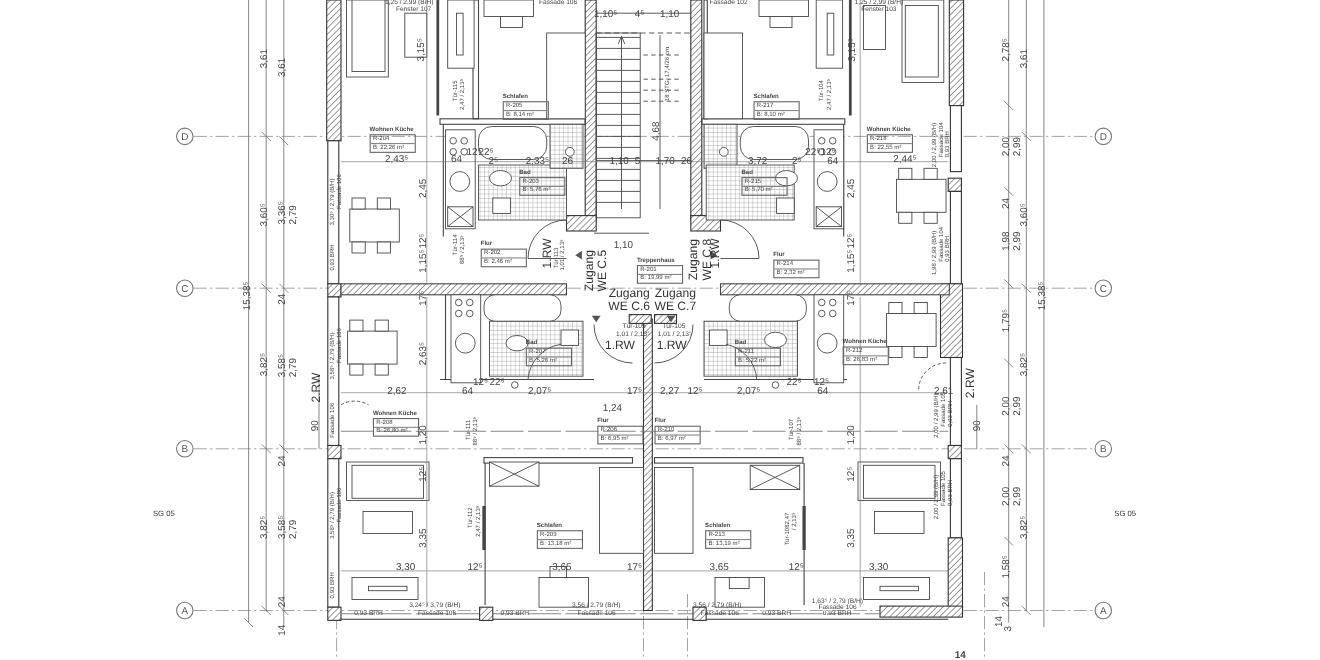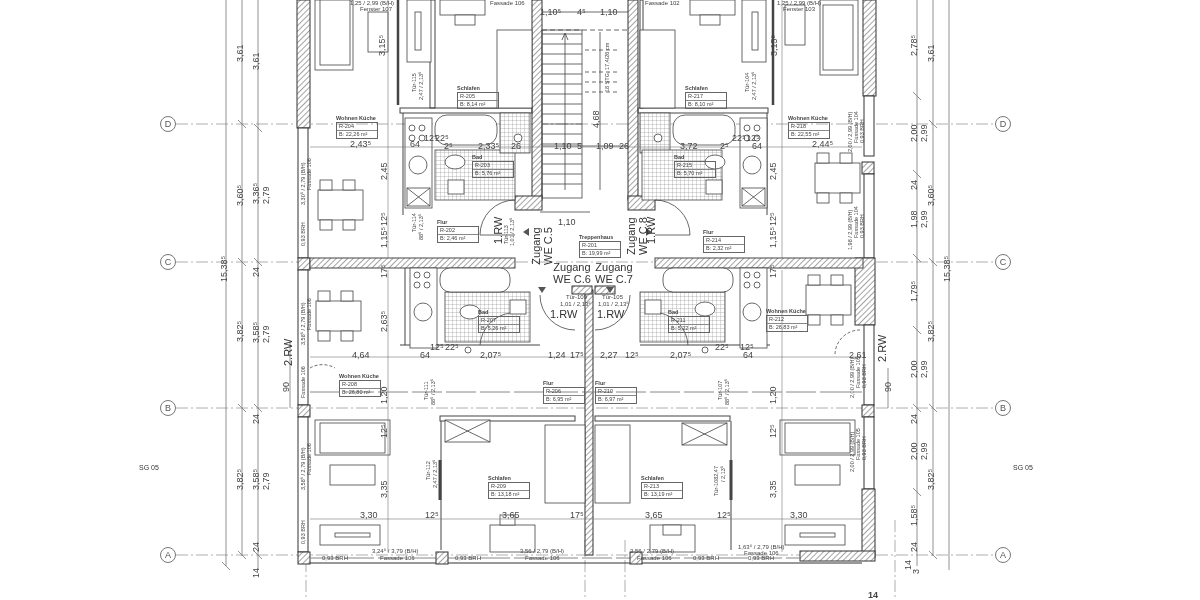--- a/index.html
+++ b/index.html
@@ -383,44 +383,44 @@
 <div class="dimv" style="left:605px;top:92px;font-size:5.5px;">18 STG. 17,4/26 cm</div>
 <div class="dim" style="left:350px;top:140px;">2,43⁵</div>
 <div class="dim" style="left:410px;top:140px;">64</div>
 <div class="dim" style="left:424px;top:134px;">12⁵</div>
 <div class="dim" style="left:435px;top:134px;">22⁵</div>
 <div class="dim" style="left:444px;top:142px;">2⁵</div>
 <div class="dim" style="left:478px;top:142px;">2,33⁵</div>
 <div class="dim" style="left:511px;top:142px;">26</div>
 <div class="dim" style="left:554px;top:142px;">1,10</div>
 <div class="dim" style="left:577px;top:142px;">5</div>
-<div class="dim" style="left:596px;top:142px;">1,09</div>
+<div class="dim" style="left:596px;top:142px;">1,70</div>
 <div class="dim" style="left:619px;top:142px;">26</div>
 <div class="dim" style="left:680px;top:142px;">3,72</div>
 <div class="dim" style="left:720px;top:142px;">2⁵</div>
 <div class="dim" style="left:732px;top:134px;">22⁵</div>
 <div class="dim" style="left:746px;top:134px;">12⁵</div>
 <div class="dim" style="left:752px;top:142px;">64</div>
 <div class="dim" style="left:812px;top:140px;">2,44⁵</div>
 <div class="dimv" style="left:378px;top:56px;">3,15⁵</div>
 <div class="dimv" style="left:770px;top:56px;">3,15⁵</div>
 <div class="dimv" style="left:380px;top:180px;">2,45</div>
 <div class="dimv" style="left:769px;top:180px;">2,45</div>
 <div class="dimv" style="left:380px;top:226px;">12⁵</div>
 <div class="dimv" style="left:769px;top:226px;">12⁵</div>
 <div class="dimv" style="left:380px;top:248px;">1,15⁵</div>
 <div class="dimv" style="left:769px;top:248px;">1,15⁵</div>
 <div class="dim" style="left:558px;top:218px;">1,10</div>
 
-<div class="dim" style="left:352px;top:351px;">4,64</div>
+<div class="dim" style="left:352px;top:351px;">2,62</div>
 <div class="dim" style="left:420px;top:351px;">64</div>
 <div class="dim" style="left:430px;top:343px;">12⁵</div>
 <div class="dim" style="left:445px;top:343px;">22⁵</div>
 <div class="dim" style="left:480px;top:351px;">2,07⁵</div>
-<div class="dim" style="left:548px;top:351px;">1,24</div>
+<div class="dim" style="left:548px;top:367px;">1,24</div>
 <div class="dim" style="left:570px;top:351px;">17⁵</div>
 <div class="dim" style="left:600px;top:351px;">2,27</div>
 <div class="dim" style="left:625px;top:351px;">12⁵</div>
 <div class="dim" style="left:670px;top:351px;">2,07⁵</div>
 <div class="dim" style="left:715px;top:343px;">22⁵</div>
 <div class="dim" style="left:740px;top:343px;">12⁵</div>
 <div class="dim" style="left:743px;top:351px;">64</div>
 <div class="dim" style="left:849px;top:351px;">2,61</div>
 <div class="dimv" style="left:380px;top:332px;">2,63⁵</div>
 <div class="dimv" style="left:380px;top:278px;">17⁵</div>

